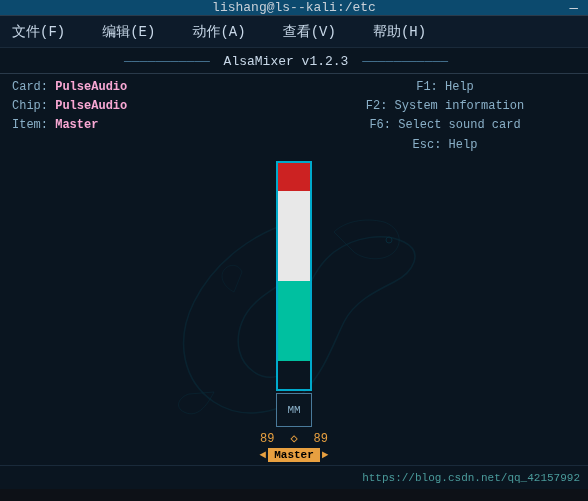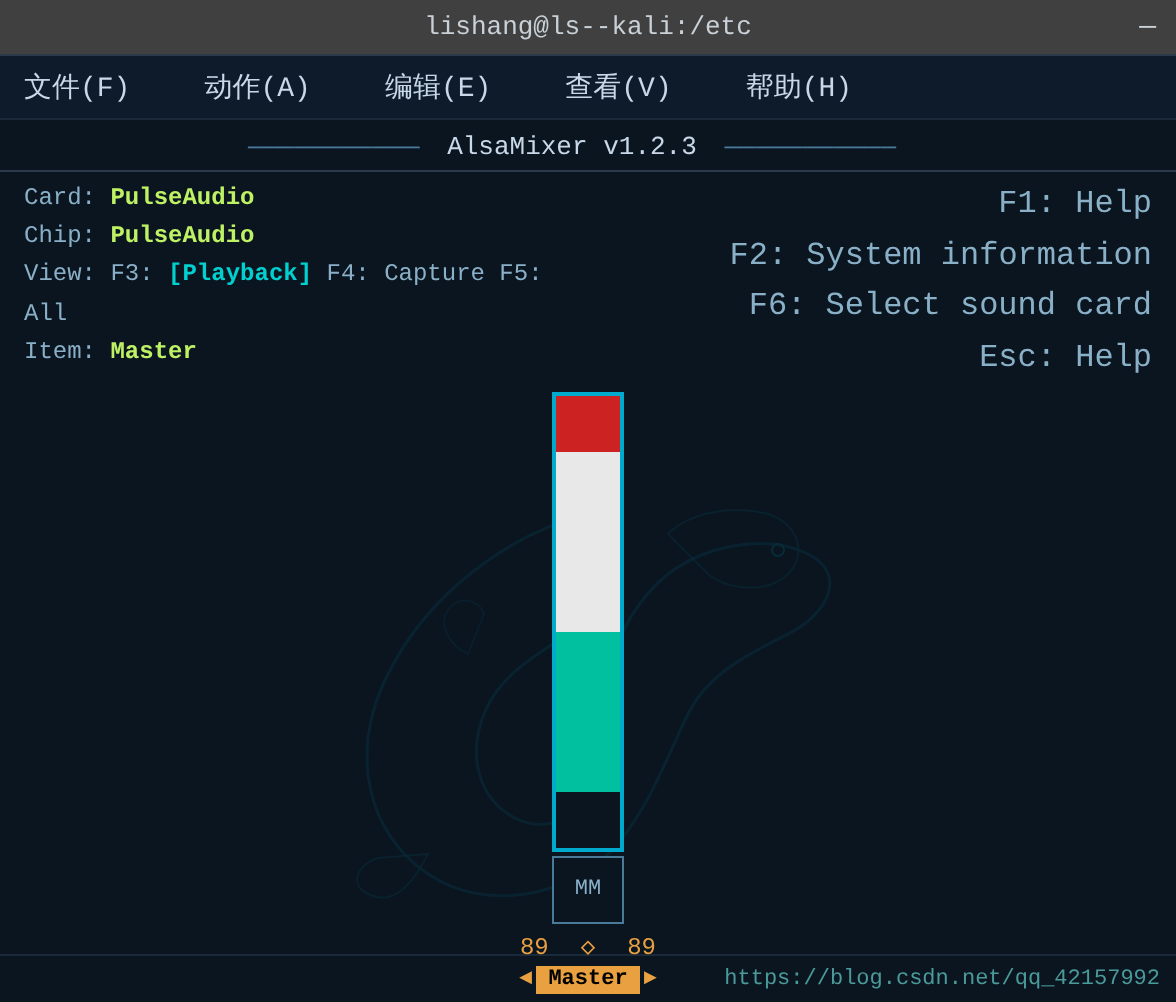--- a/index.html
+++ b/index.html
@@ -8,24 +8,23 @@
       height: 501px;
       background: #0d1117;
       font-family: 'Courier New', monospace;
       font-size: 13px;
       overflow: hidden;
       position: relative;
     }
 
     
     .title-bar {
-      background: #404040;
-      height: 28px;
-      display: flex;
-      align-items: center;
+      background: #0c4a6e;
+      height: 16px;
+      display: flex;
       justify-content: center;
       position: relative;
       border-bottom: 1px solid #2a3a4a;
     }
     .title-bar-text {
       color: #c8d0d8;
       font-size: 13px;
     }
     .title-bar-close {
       position: absolute;
@@ -81,33 +80,33 @@
     .info-left {
       flex: 1;
       color: #8ab0c8;
       font-size: 12px;
       line-height: 1.6;
     }
     .info-left .label {
       color: #8ab0c8;
     }
     .info-left .value {
-      color: #bef264;
+      color: #f9a8d4;
       font-weight: bold;
     }
     .info-left .bracket {
       color: #00d0d0;
       font-weight: bold;
     }
     .info-right {
       flex: 1;
       color: #8ab0c8;
-      font-size: 16px;
+      font-size: 12px;
       line-height: 1.6;
-      text-align: right;
+      text-align: center;
       padding-left: 40px;
     }
     .info-right .key {
       color: #8ab0c8;
     }
     .info-right .desc {
       color: #8ab0c8;
     }
 
     
@@ -245,22 +244,22 @@
 </head>
 <body>
 
 <div class="title-bar">
   <span class="title-bar-text">lishang@ls--kali:/etc</span>
   <span class="title-bar-close">—</span>
 </div>
 
 <div class="menu-bar">
   <span class="menu-item">文件(F)</span>
+  <span class="menu-item">编辑(E)</span>
   <span class="menu-item">动作(A)</span>
-  <span class="menu-item">编辑(E)</span>
   <span class="menu-item">查看(V)</span>
   <span class="menu-item">帮助(H)</span>
 </div>
 
 <div class="main-content">
 
   <div class="alsamixer-header">
     <span style="color:#4a7a9a;">———————————</span>
     <span style="color:#c8d8e8; margin: 0 6px;">AlsaMixer v1.2.3</span>
     <span style="color:#4a7a9a;">———————————</span>
@@ -270,31 +269,20 @@
     <div class="info-left">
       <div>
         <span class="label">Card:</span>
         <span> </span>
         <span class="value">PulseAudio</span>
       </div>
       <div>
         <span class="label">Chip:</span>
         <span> </span>
         <span class="value">PulseAudio</span>
-      </div>
-      <div>
-        <span class="label">View:</span>
-        <span> </span>
-        <span style="color:#8ab0c8;">F3:</span>
-        <span class="bracket">[Playback]</span>
-        <span> </span>
-        <span style="color:#8ab0c8;">F4:</span>
-        <span style="color:#8ab0c8;"> Capture  </span>
-        <span style="color:#8ab0c8;">F5:</span>
-        <span style="color:#8ab0c8;"> All</span>
       </div>
       <div>
         <span class="label">Item:</span>
         <span> </span>
         <span class="value">Master</span>
       </div>
     </div>
     <div class="info-right">
       <div>
         <span class="key">F1:</span>

